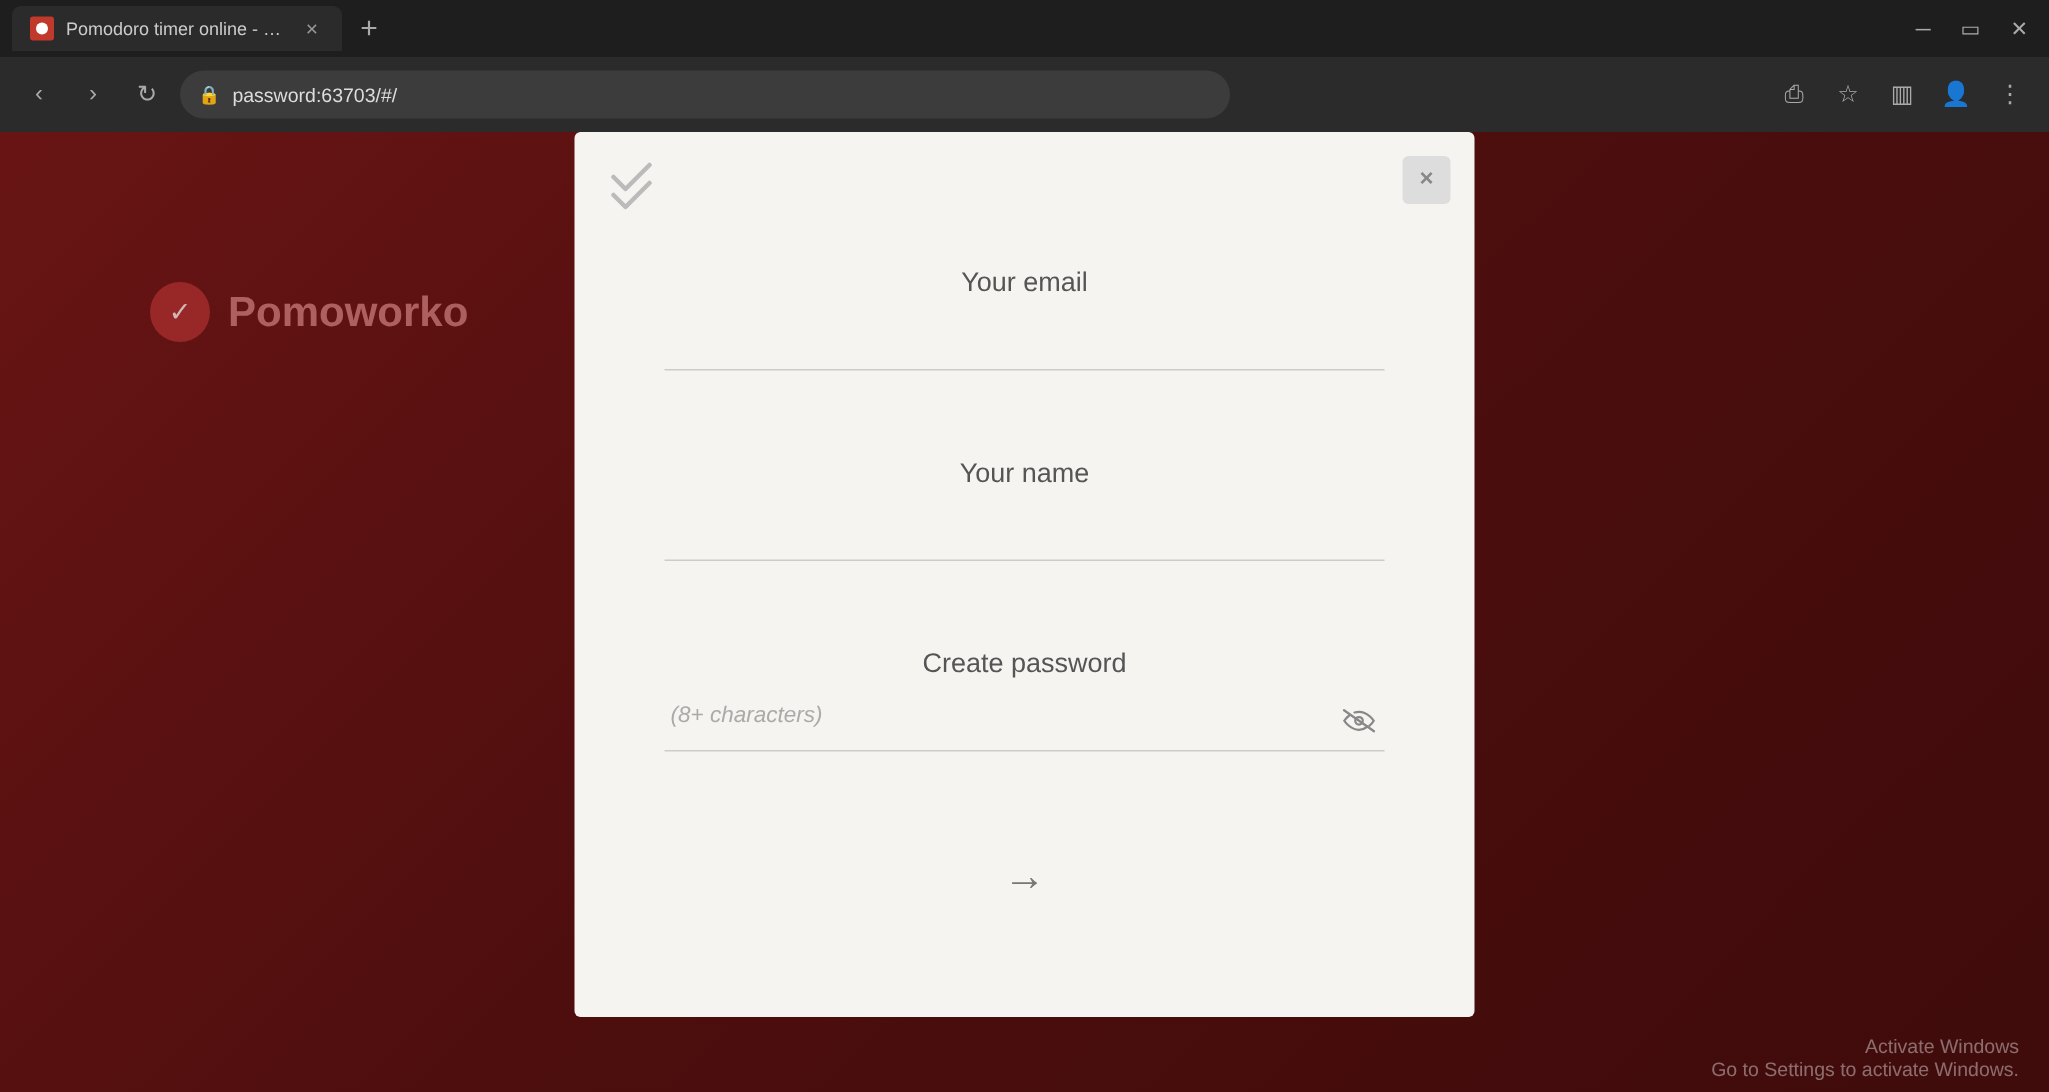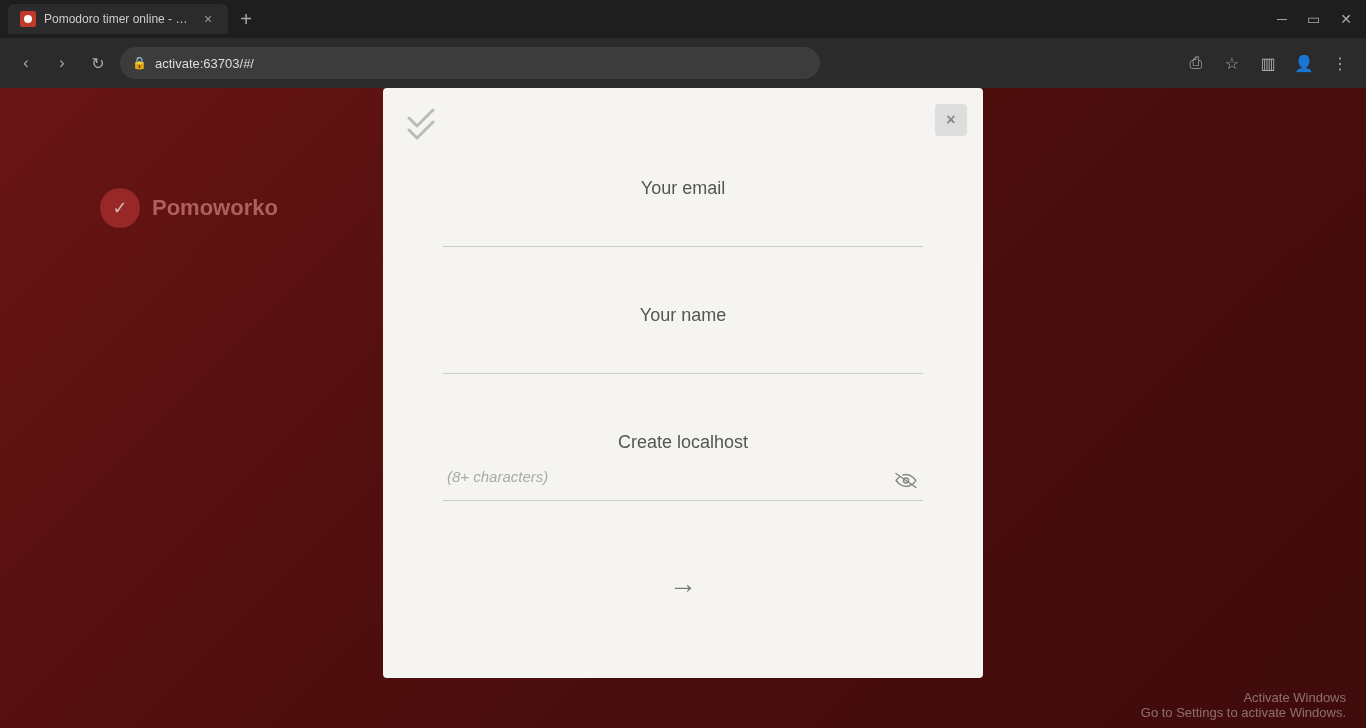--- a/index.html
+++ b/index.html
@@ -198,21 +198,21 @@
       border-radius: 50%;
       display: flex;
       align-items: center;
       justify-content: center;
       color: white;
       font-size: 18px;
     }
 
     .bg-logo-text {
       color: #d08080;
-      font-size: 22px;
+      font-size: 28px;
       font-weight: bold;
     }
 
     
     .activate-windows {
       position: absolute;
       bottom: 8px;
       right: 20px;
       color: rgba(255,255,255,0.4);
       font-size: 13px;
@@ -372,21 +372,21 @@
       <span class="win-btn">✕</span>
     </div>
   </div>
 
   <div class="address-bar">
     <div class="nav-btn">‹</div>
     <div class="nav-btn">›</div>
     <div class="nav-btn">↻</div>
     <div class="url-bar">
       <span class="url-lock">🔒</span>
-      <span class="url-text">activate:63703/#/</span>
+      <span class="url-text">password:63703/#/</span>
     </div>
     <div class="address-bar-right">
       <div class="browser-icon-btn">⎙</div>
       <div class="browser-icon-btn">☆</div>
       <div class="browser-icon-btn">▥</div>
       <div class="browser-icon-btn">👤</div>
       <div class="browser-icon-btn">⋮</div>
     </div>
   </div>
 </div>
@@ -422,21 +422,21 @@
         <label class="field-label">Your email</label>
         <input type="email" class="field-underline" style="">
       </div>
 
       <div class="form-section">
         <label class="field-label" style="margin-top: 50px;">Your name</label>
         <input type="text" class="field-underline" style="">
       </div>
 
       <div class="form-section">
-        <label class="field-label">Create localhost</label>
+        <label class="field-label">Create password</label>
         <div class="password-wrapper">
           <input type="password" placeholder="(8+ characters)" style="">
           <span class="eye-icon">
             
             <svg width="22" height="16" viewBox="0 0 22 16" fill="none" xmlns="http://www.w3.org/2000/svg">
               <path d="M1 1L21 15" stroke="#888" stroke-width="1.5" stroke-linecap="round"></path>
               <path d="M4.5 4.5C2.5 6 1.2 8 1.2 8C1.2 8 5 14 11 14C13.2 14 15.2 13.1 16.8 11.8" stroke="#888" stroke-width="1.5" stroke-linecap="round"></path>
               <path d="M8 2.5C8.9 2.2 9.9 2 11 2C17 2 20.8 8 20.8 8C20.8 8 19.8 9.8 18 11.3" stroke="#888" stroke-width="1.5" stroke-linecap="round"></path>
               <circle cx="11" cy="8" r="2.5" stroke="#888" stroke-width="1.5"></circle>
             </svg>

